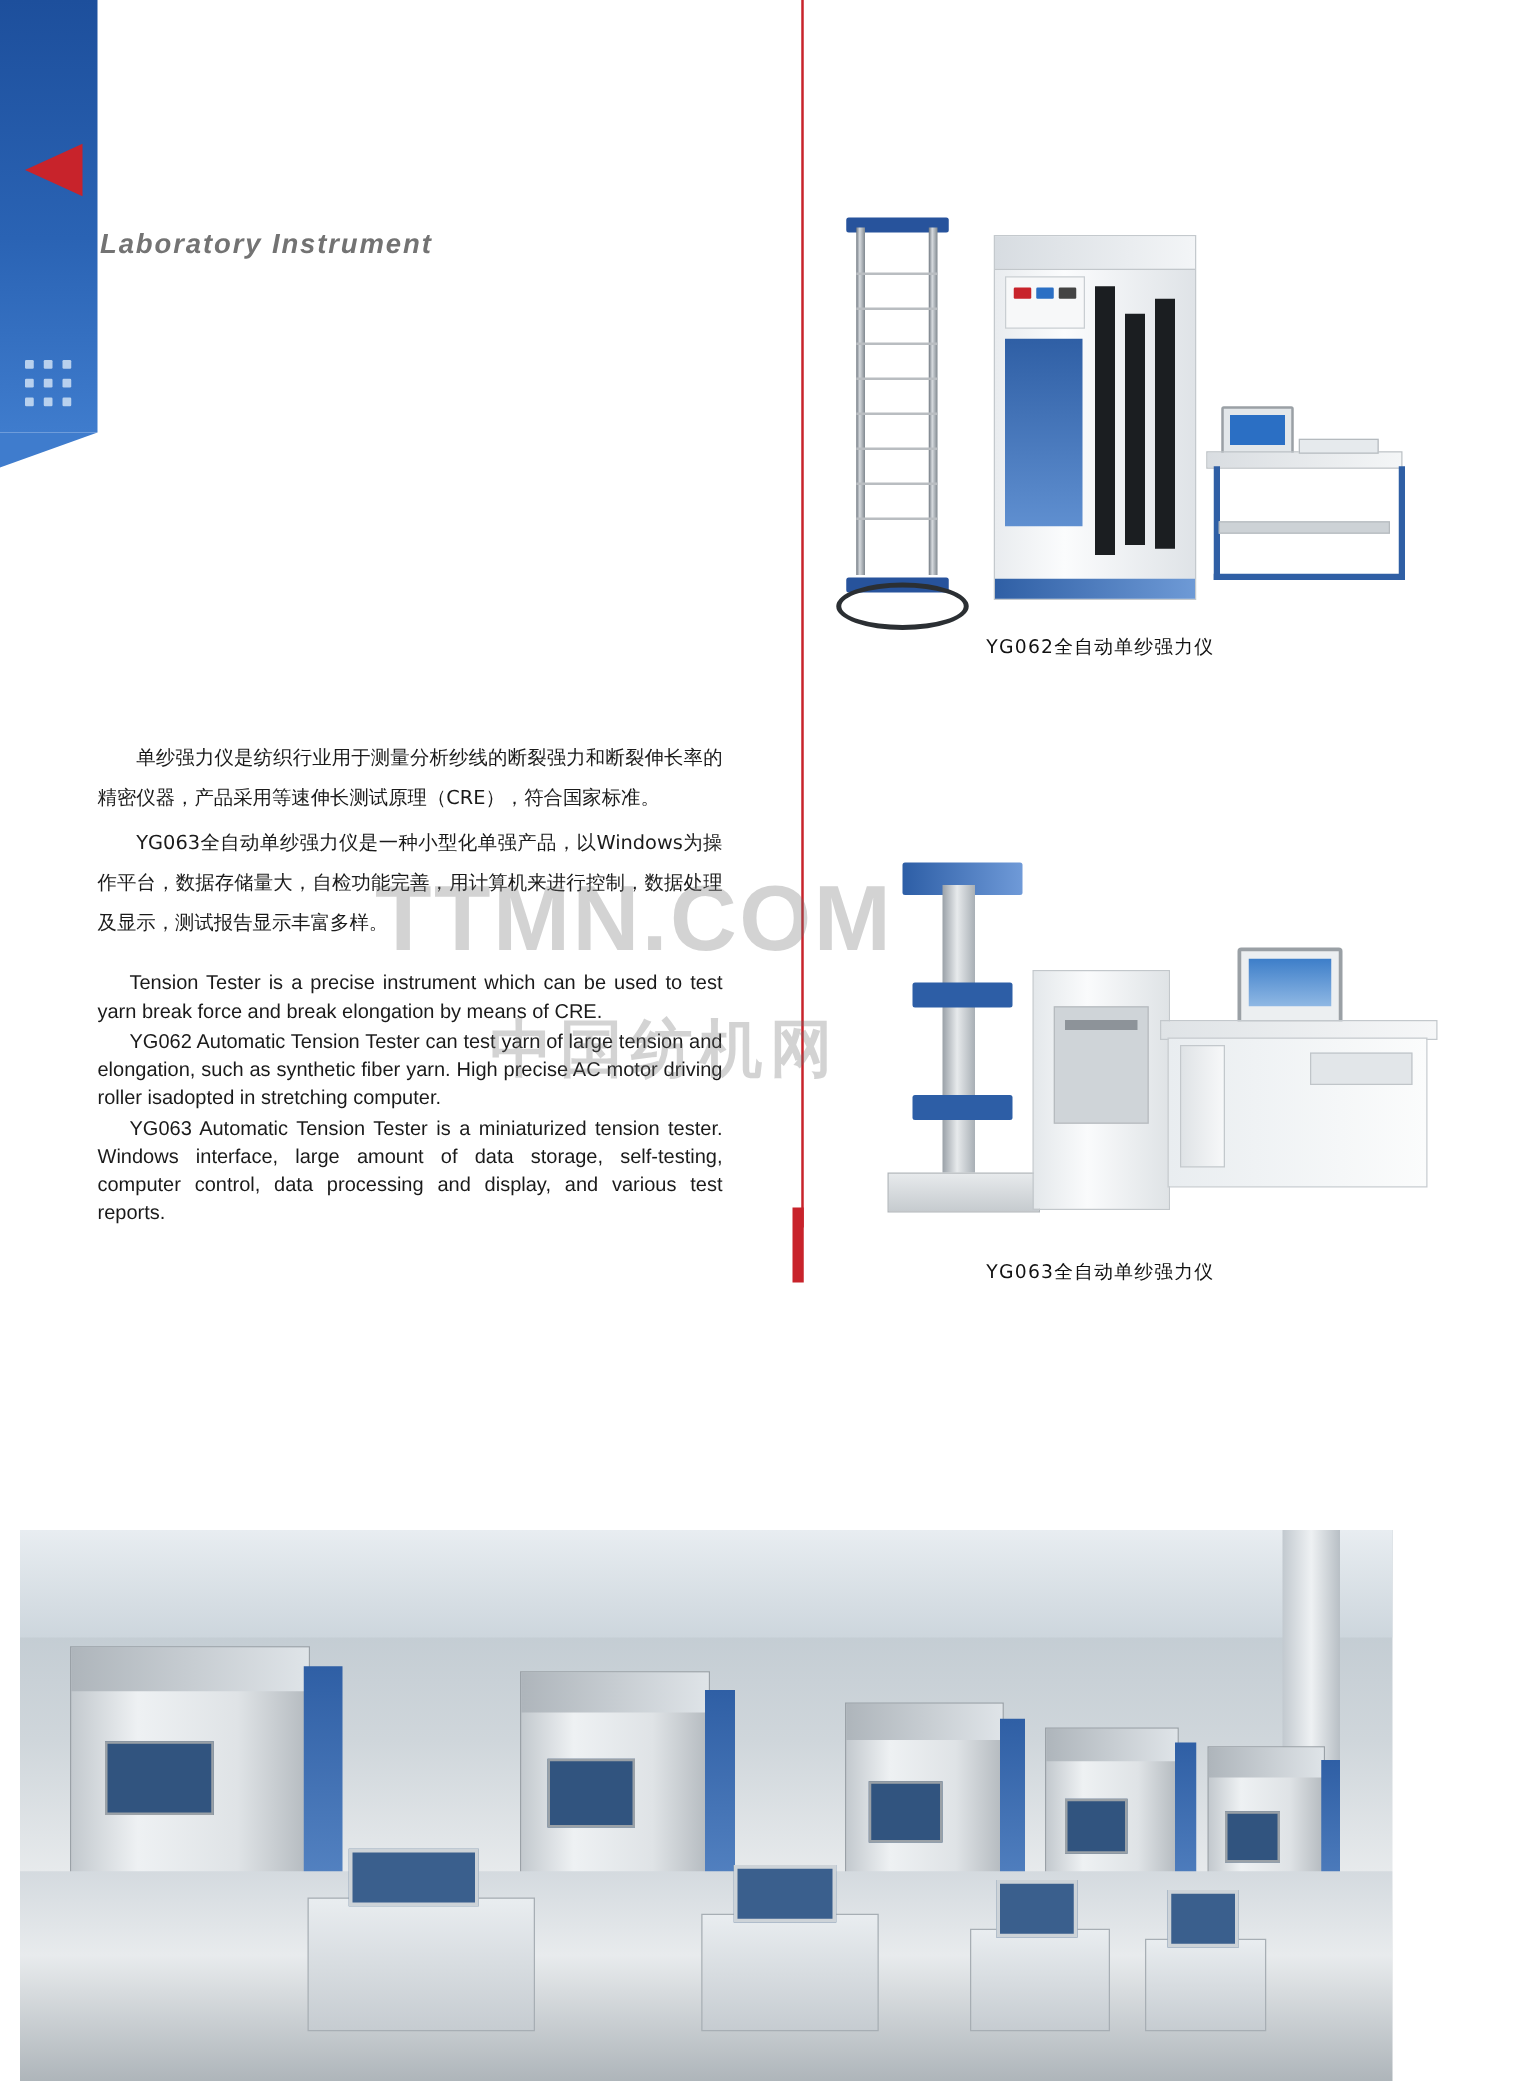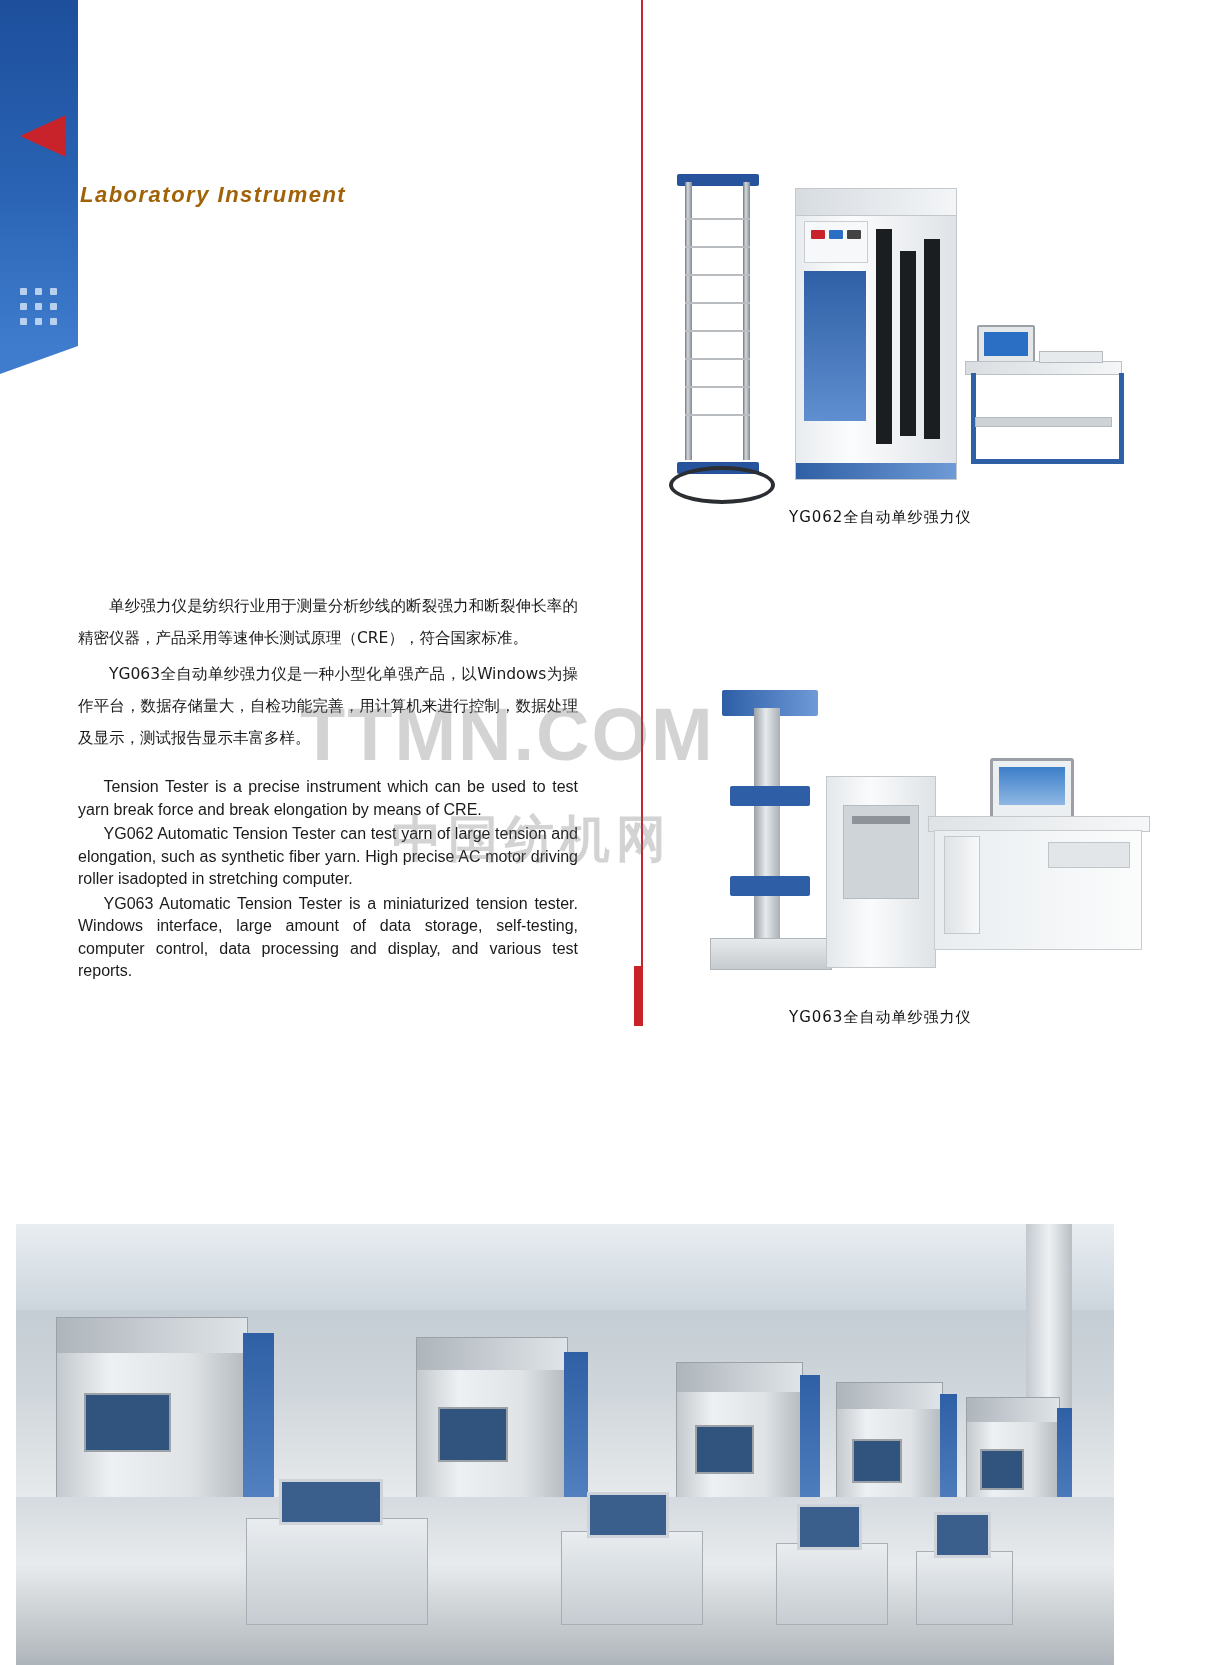--- a/index.html
+++ b/index.html
@@ -76,21 +76,21 @@
     letter-spacing: 2px;
     font-family: "DejaVu Sans", sans-serif;
   }
   .title-en {
     position: absolute;
     left: 80px;
     top: 182px;
     font-size: 22px;
     font-weight: bold;
     font-style: italic;
-    color: #a16207;
+    color: #737373;
     letter-spacing: 1.5px;
   }
 
   
   .v-rule {
     position: absolute;
     left: 641px;
     top: 0;
     width: 2px;
     height: 982px;

